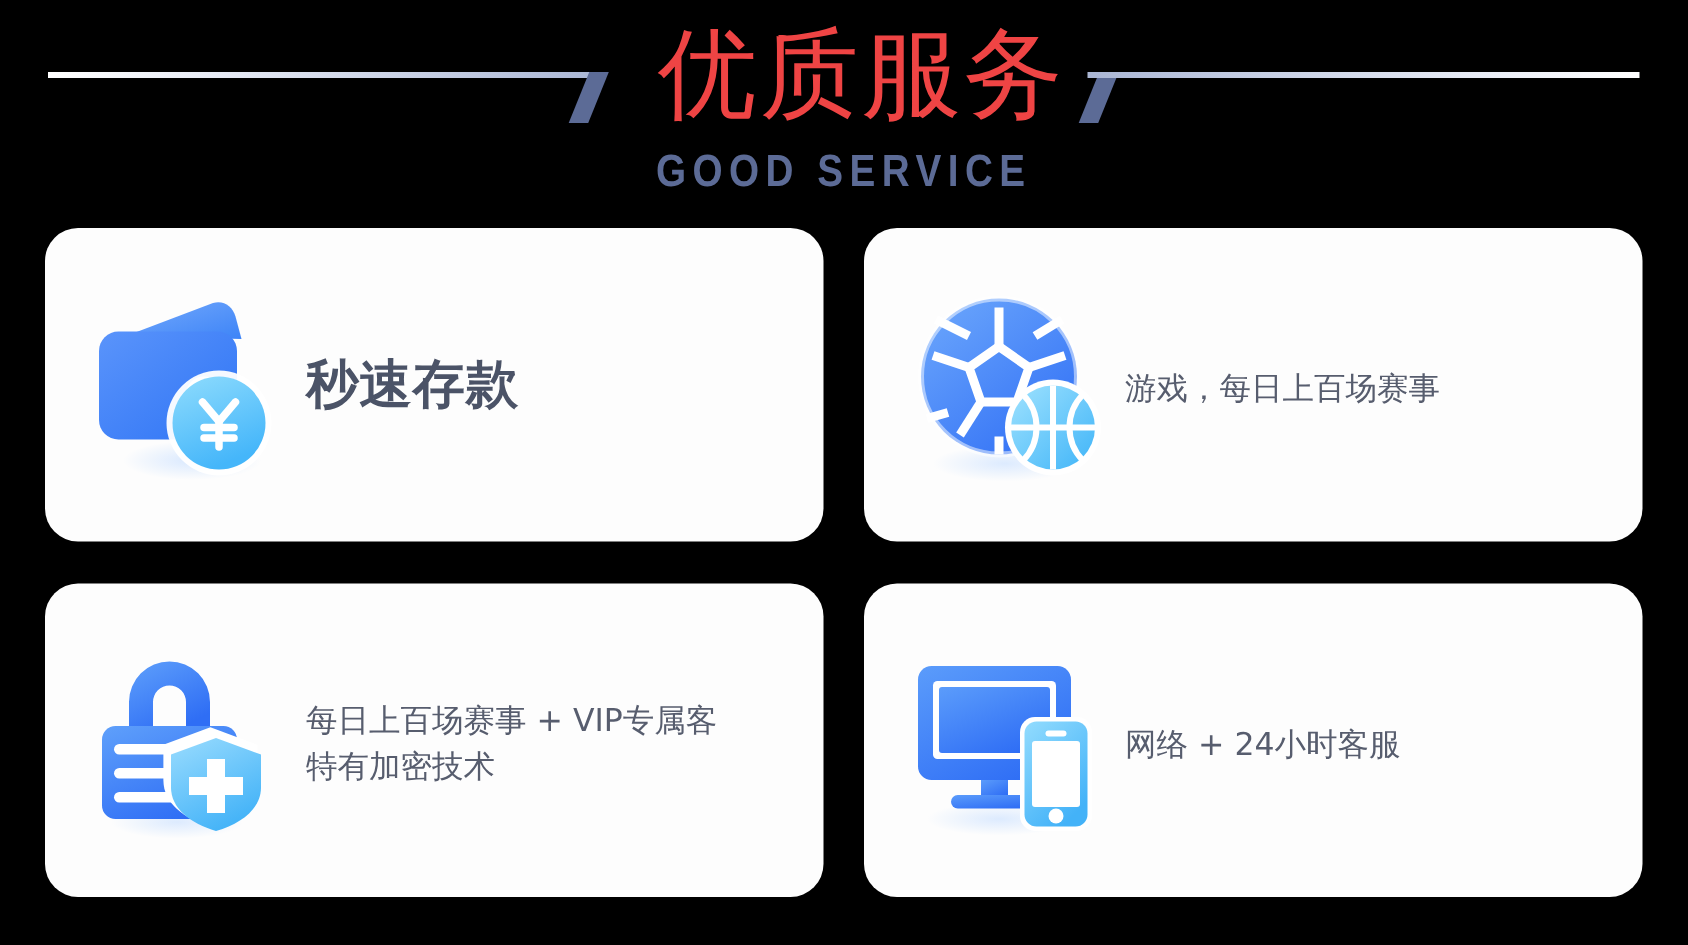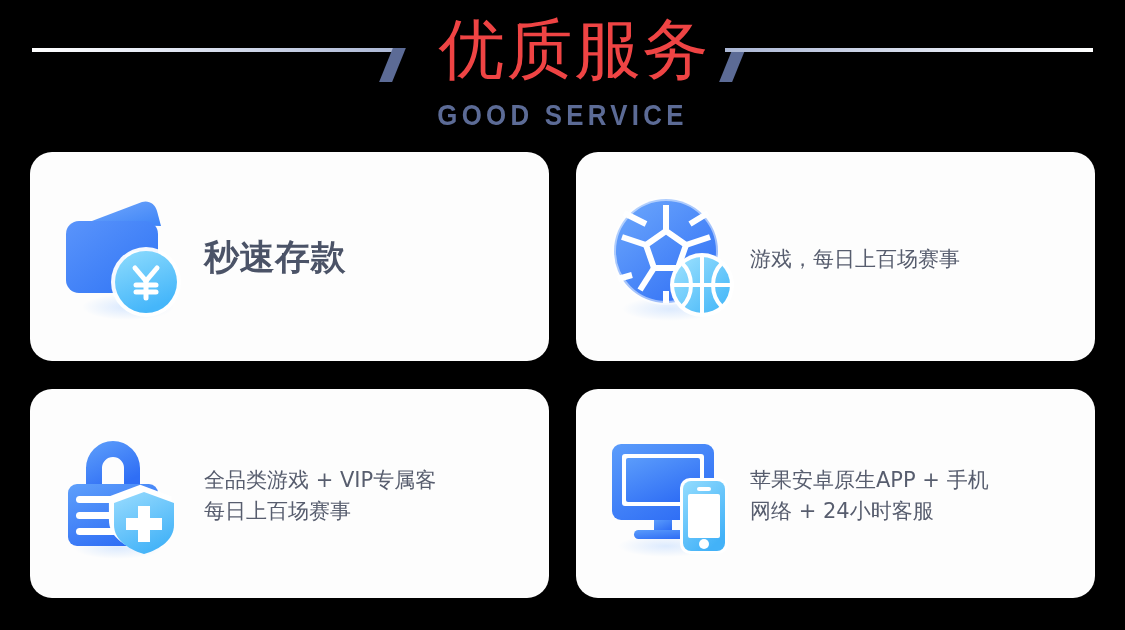--- a/index.html
+++ b/index.html
@@ -271,22 +271,22 @@
           <rect x="18" y="84" width="44" height="7" rx="3.5"></rect>
           <rect x="18" y="100" width="44" height="7" rx="3.5"></rect>
         </g>
         <path d="M86 62 L118 74 L118 98 C118 114 104 124 86 130 C68 124 54 114 54 98 L54 74 Z" fill="#ffffff" transform="translate(-2,-4) scale(0.98)"></path>
         <path d="M86 64 L116 75 L116 97 C116 111 103 121 86 126 C69 121 56 111 56 97 L56 75 Z" fill="url(#sh)"></path>
         <path d="M80 78 L92 78 L92 90 L104 90 L104 102 L92 102 L92 114 L80 114 L80 102 L68 102 L68 90 L80 90 Z" fill="#ffffff"></path>
       </svg>
     </div>
     <div class="card-text">
       <div class="card-desc">
-        <span class="ln">全品类游戏 + VIP专属客</span>
-        <span class="ln">每日上百场赛事</span>
+        <span class="ln">每日上百场赛事 + VIP专属客</span>
+        <span class="ln">特有加密技术</span>
       </div>
     </div>
   </div>
 
   <div class="card">
     <div class="card-icon">
       <svg viewBox="0 0 132 132" width="132" height="132">
         <defs>
           <linearGradient id="mn" x1="0" y1="0" x2="0.7" y2="1">
             <stop offset="0%" stop-color="#5b9cfb"></stop>
@@ -309,19 +309,18 @@
         <rect x="30" y="102" width="58" height="9" rx="4.5" fill="url(#mn)"></rect>
         <rect x="76" y="50" width="48" height="76" rx="10" fill="#ffffff"></rect>
         <rect x="79" y="53" width="42" height="70" rx="8" fill="url(#ph)"></rect>
         <rect x="84" y="66" width="32" height="44" rx="2" fill="#ffffff"></rect>
         <rect x="93" y="59" width="14" height="4" rx="2" fill="#ffffff"></rect>
         <circle cx="100" cy="116" r="5" fill="#ffffff"></circle>
       </svg>
     </div>
     <div class="card-text">
       <div class="card-desc">
-        <span class="ln">苹果安卓原生APP + 手机</span>
         <span class="ln">网络 + 24小时客服</span>
       </div>
     </div>
   </div>
 
 </div>
 
 </body></html>

